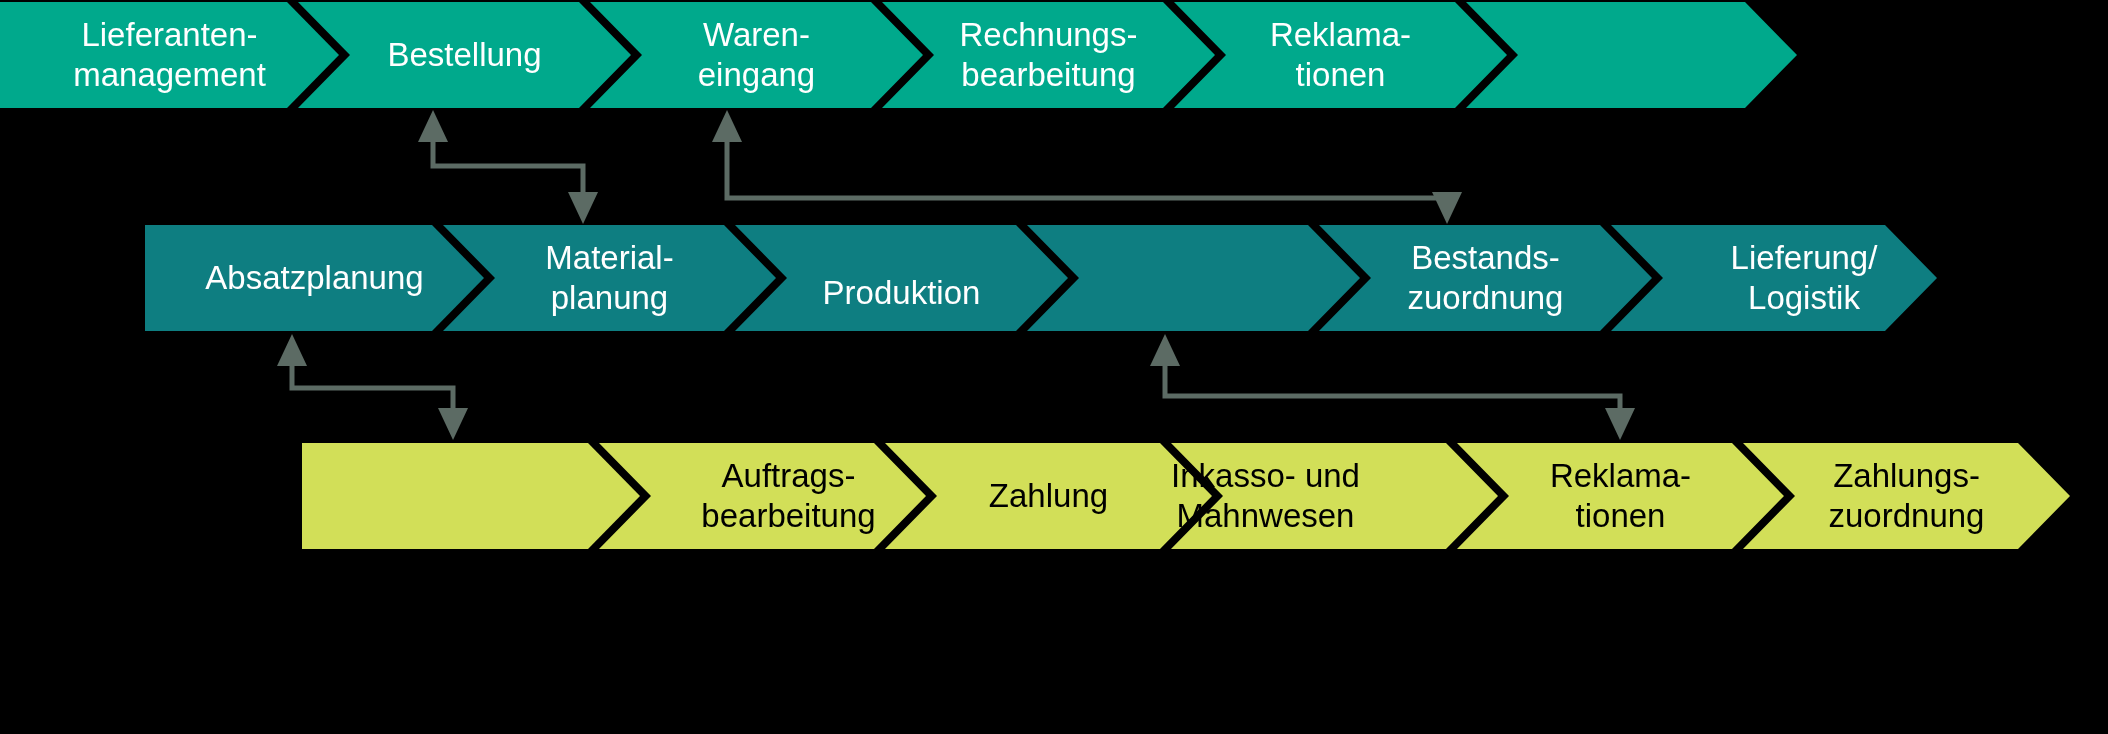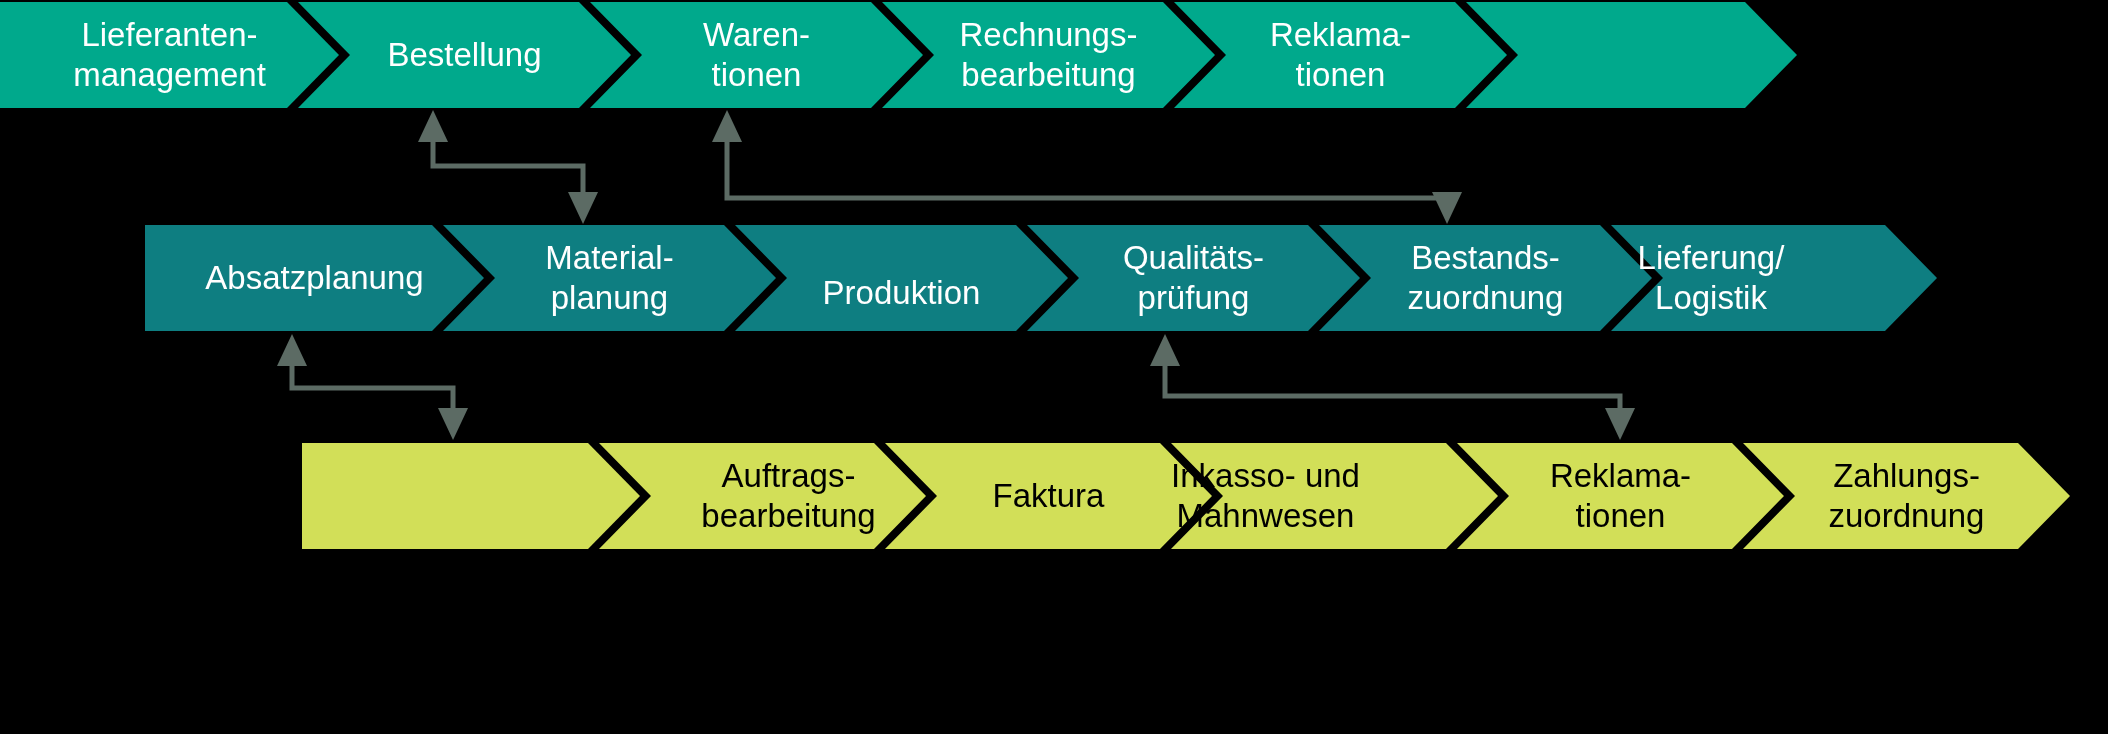--- a/index.html
+++ b/index.html
@@ -74,40 +74,38 @@
     <rect x="54" y="666" width="64" height="50" fill="#00A98C"></rect>
     <rect x="715" y="666" width="64" height="50" fill="#0E7E81"></rect>
     <rect x="1372" y="666" width="64" height="50" fill="#D2DF58"></rect>
   </g>
 </svg>
 
 <div class="seg-label r1" style="left:0px;top:2px;width:339px;height:106px">Lieferanten-
 management</div>
 <div class="seg-label r1" style="left:298px;top:2px;width:333px;height:106px">Bestellung</div>
 <div class="seg-label r1" style="left:590px;top:2px;width:333px;height:106px">Waren-
-tionen</div>
+eingang</div>
 <div class="seg-label r1" style="left:882px;top:2px;width:333px;height:106px">Rechnungs-
 bearbeitung</div>
 <div class="seg-label r1" style="left:1174px;top:2px;width:333px;height:106px">Reklama-
 tionen</div>
 
 <div class="seg-label r2" style="left:443px;top:225px;width:333px;height:106px">Material-
 planung</div>
 <div class="seg-label r2" style="left:145px;top:225px;width:339px;height:106px">Absatzplanung</div>
 <div class="seg-label r2" style="left:735px;top:240px;width:333px;height:106px">Produktion</div>
-<div class="seg-label r2" style="left:1027px;top:225px;width:333px;height:106px">Qualitäts-
-prüfung</div>
 <div class="seg-label r2" style="left:1319px;top:225px;width:333px;height:106px">Bestands-
 zuordnung</div>
-<div class="seg-label r2" style="left:1548px;top:225px;width:326px;height:106px">Lieferung/
+<div class="seg-label r2" style="left:1641px;top:225px;width:326px;height:106px">Lieferung/
 Logistik</div>
 
 <div class="seg-label r3" style="left:625px;top:443px;width:327px;height:106px">Auftrags-
 bearbeitung</div>
-<div class="seg-label r3" style="left:885px;top:443px;width:327px;height:106px">Faktura</div>
+<div class="seg-label r3" style="left:885px;top:443px;width:327px;height:106px">Zahlung</div>
 <div class="seg-label r3" style="left:1102px;top:443px;width:327px;height:106px">Inkasso- und
 Mahnwesen</div>
 <div class="seg-label r3" style="left:1457px;top:443px;width:327px;height:106px">Reklama-
 tionen</div>
 <div class="seg-label r3" style="left:1743px;top:443px;width:327px;height:106px">Zahlungs-
 zuordnung</div>
 
 </div>
 
 </body></html>

